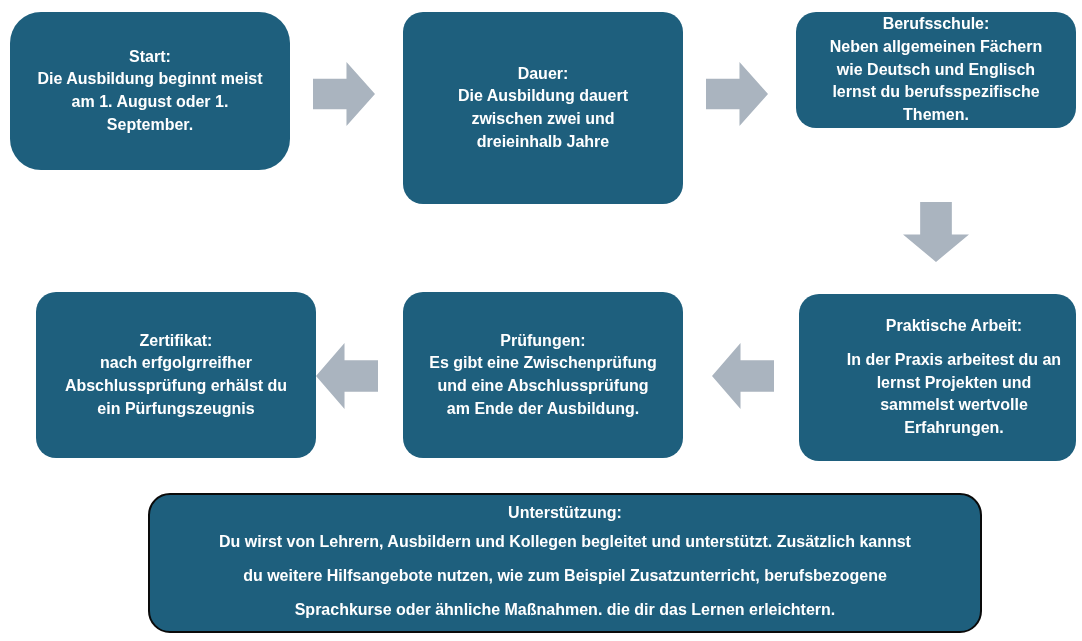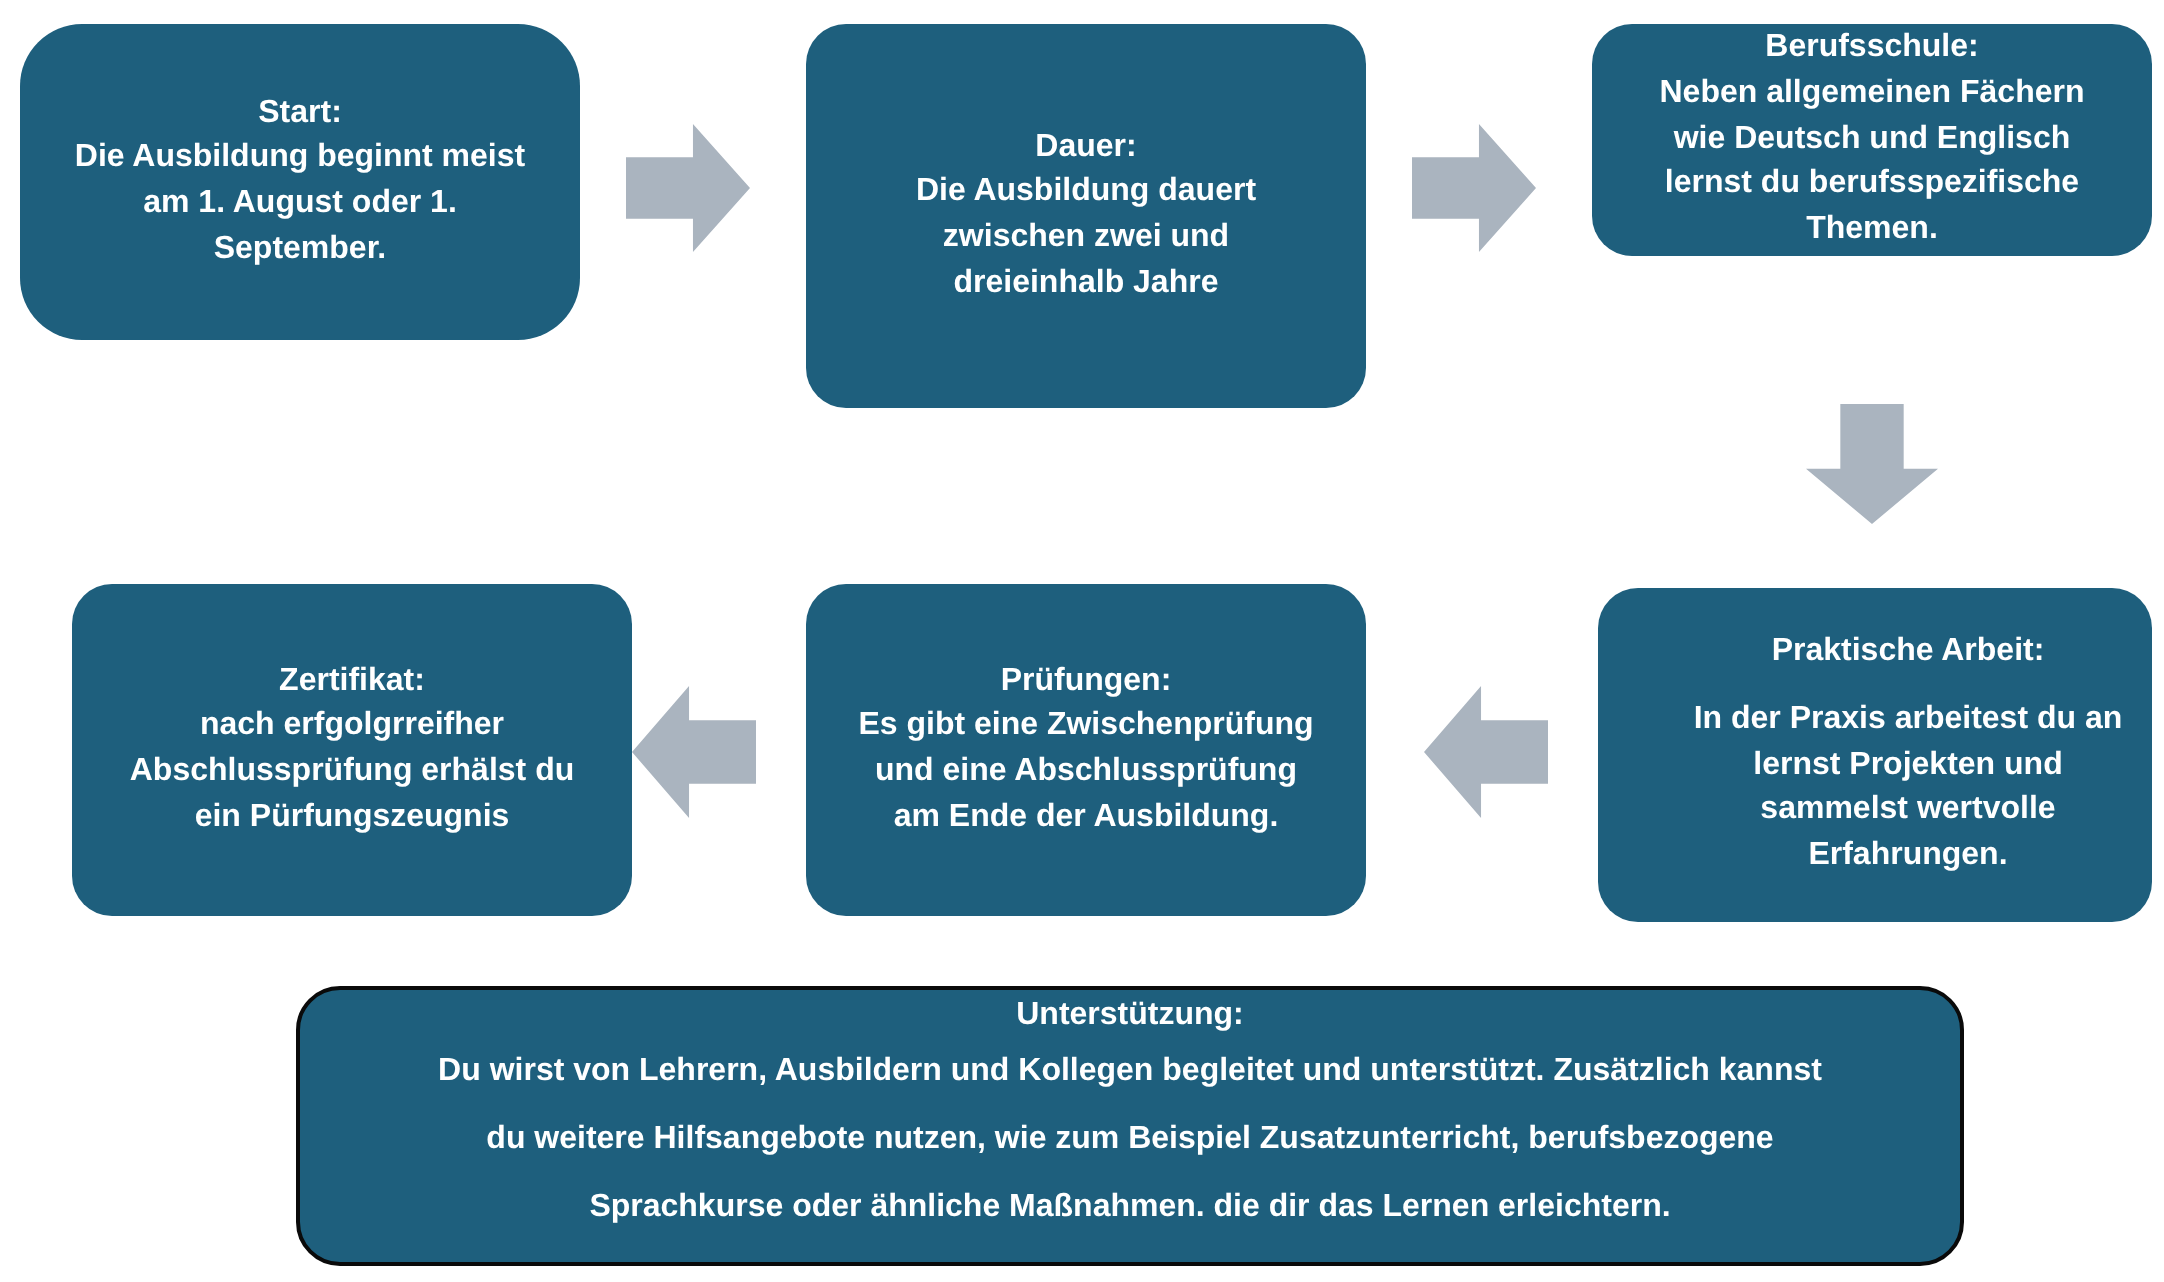--- a/index.html
+++ b/index.html
@@ -36,21 +36,21 @@
   .flow-box .box-body {
     font-weight: bold;
     font-size: 16px;
     line-height: 1.42;
     white-space: pre-line;
   }
   .gap-body { margin-top: 11px; }
   .support-box {
     border: 2.5px solid var(--support-border, #0a0a0a);
     border-radius: 22px;
-    justify-content: flex-end;
+    justify-content: center;
     padding-top: 13px;
   }
   .support-box .box-body {
     line-height: 2.12;
     margin-top: 0;
   }
   .block-arrow {
     position: absolute;
     background: var(--arrow, #AAB4BF);
   }

